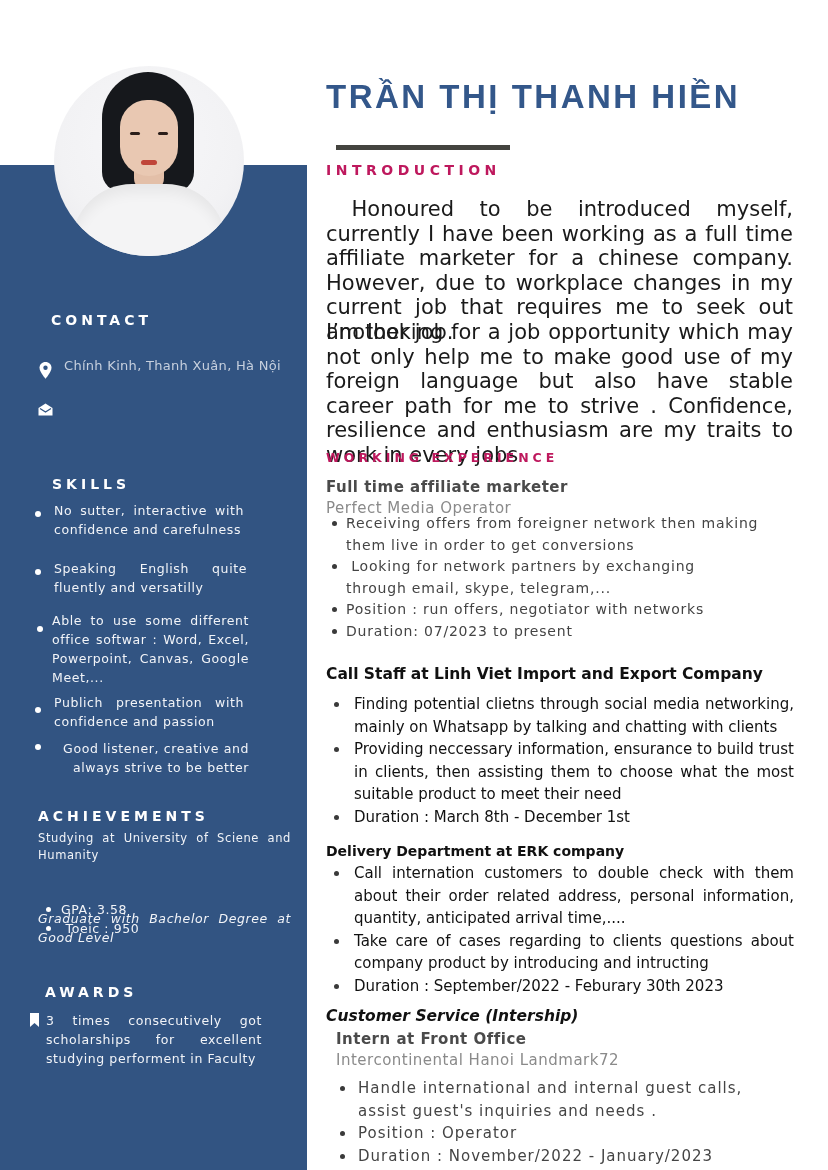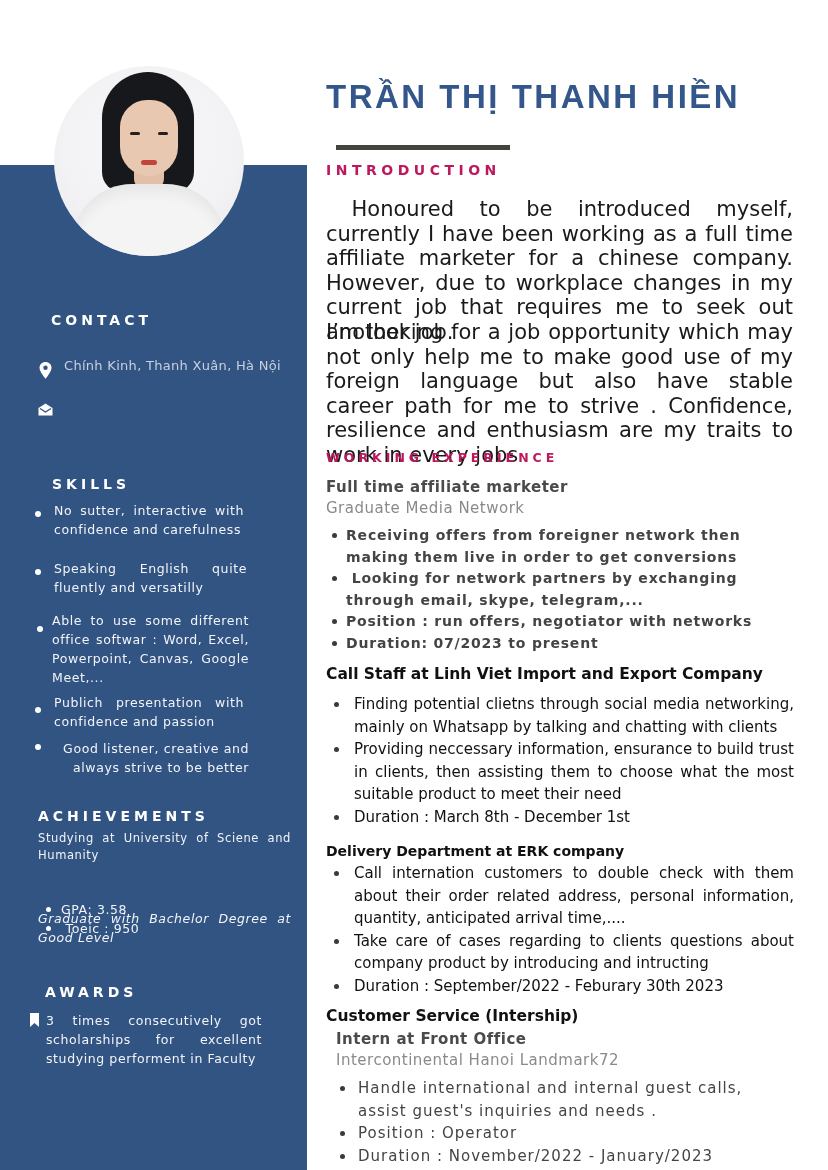--- a/index.html
+++ b/index.html
@@ -102,42 +102,42 @@
 <div class="name">TRẦN THỊ THANH HIỀN</div>
 <div class="rule"></div>
 
 <div class="m-head" style="top:162px;">INTRODUCTION</div>
 <div class="para" style="top:197px;white-space:pre-wrap;"> Honoured to be introduced myself, currently I have been working as a full time affiliate marketer for a chinese company. However, due to workplace changes in my current job that requires me to seek out another job.</div>
 <div class="para" style="top:320px;">I’m looking for a job opportunity which may not only help me to make good use of my foreign language but also have stable career path for me to strive . Confidence, resilience and enthusiasm are my traits to work in every jobs</div>
 
 <div class="m-head small" style="top:450px;">WORKING EXPERIENCE</div>
 
 <div class="job-title" style="top:478px;">Full time affiliate marketer</div>
-<div class="job-co" style="top:499px;">Graduate Media Network</div>
-<div class="bul b1" style="top:525px;font-weight:bold;">
+<div class="job-co" style="top:499px;">Perfect Media Operator</div>
+<div class="bul b1" style="top:513px;">
   <div class="li">Receiving offers from foreigner network then making them live in order to get conversions</div>
   <div class="li" style="white-space:pre-wrap;width:410px;"> Looking for network partners by exchanging through email, skype, telegram,...</div>
   <div class="li">Position : run offers, negotiator with networks</div>
   <div class="li">Duration: 07/2023 to present</div>
 </div>
 
 <div class="comp-head" style="top:665px;">Call Staff at Linh Viet Import and Export Company</div>
 <div class="bul b2" style="top:693px;">
   <div class="li">Finding potential clietns through social media networking, mainly on Whatsapp by talking and chatting with clients</div>
   <div class="li">Providing neccessary information, ensurance to build trust in clients, then assisting them to choose what the most suitable product to meet their need</div>
   <div class="li">Duration : March 8th - December 1st</div>
 </div>
 
 <div class="comp-head sm" style="top:843px;">Delivery Department at ERK company</div>
 <div class="bul b2" style="top:862px;">
   <div class="li">Call internation customers to double check with them about their order related address, personal information, quantity, anticipated arrival time,....</div>
   <div class="li">Take care of cases regarding to clients questions about company product by introducing and intructing</div>
   <div class="li">Duration : September/2022 - Feburary 30th 2023</div>
 </div>
 
-<div class="comp-head" style="top:1007px;">Customer Service (Intership)</div>
+<div class="comp-head" style="top:1007px;font-style:italic;">Customer Service (Intership)</div>
 <div class="job-title" style="left:336px;top:1030px;">Intern at Front Office</div>
 <div class="job-co" style="left:336px;top:1051px;">Intercontinental Hanoi Landmark72</div>
 <div class="bul b3" style="top:1077px;">
   <div class="li">Handle international and internal guest calls, assist guest's inquiries and needs .</div>
   <div class="li">Position : Operator</div>
   <div class="li">Duration : November/2022 - January/2023</div>
 </div>
 
 </body></html>

